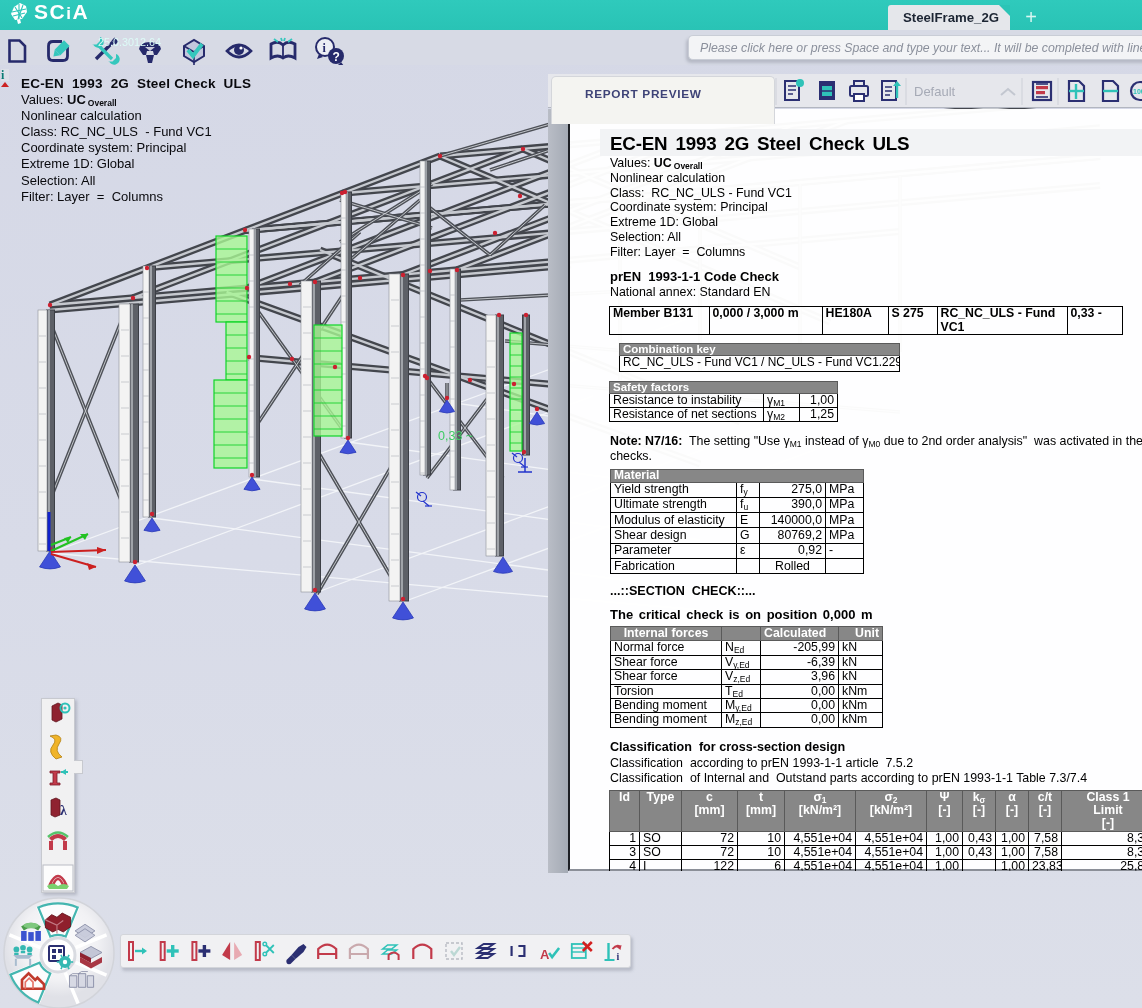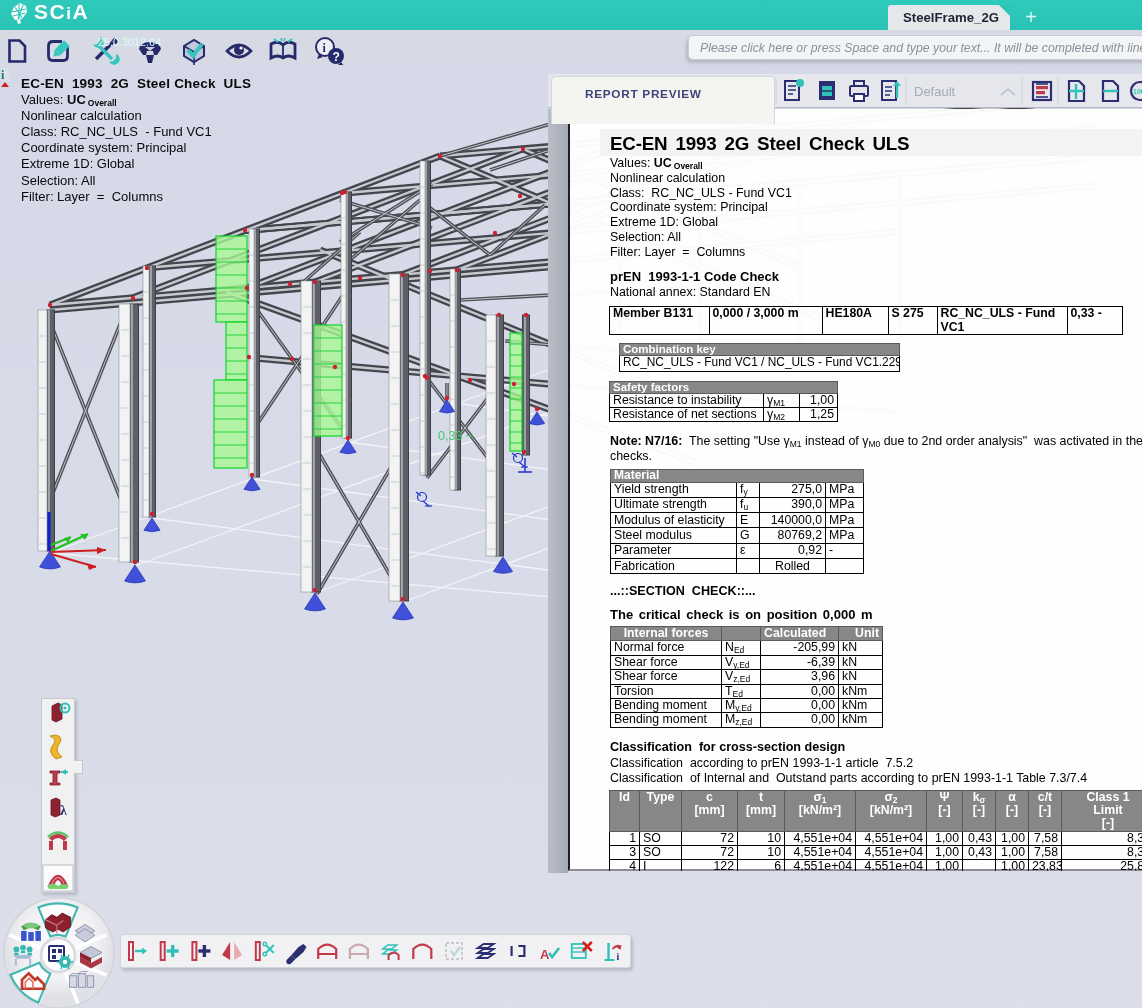--- a/index.html
+++ b/index.html
@@ -497,21 +497,21 @@
             <td class="rnum">390,0</td>
             <td>MPa</td>
           </tr>
       <tr>
             <td>Modulus of elasticity</td>
             <td>E</td>
             <td class="rnum">140000,0</td>
             <td>MPa</td>
           </tr>
       <tr>
-            <td>Steel modulus</td>
+            <td>Shear design</td>
             <td>G</td>
             <td class="rnum">80769,2</td>
             <td>MPa</td>
           </tr>
       <tr>
             <td>Parameter</td>
             <td>ε</td>
             <td class="rnum">0,92</td>
             <td>-</td>
           </tr>

